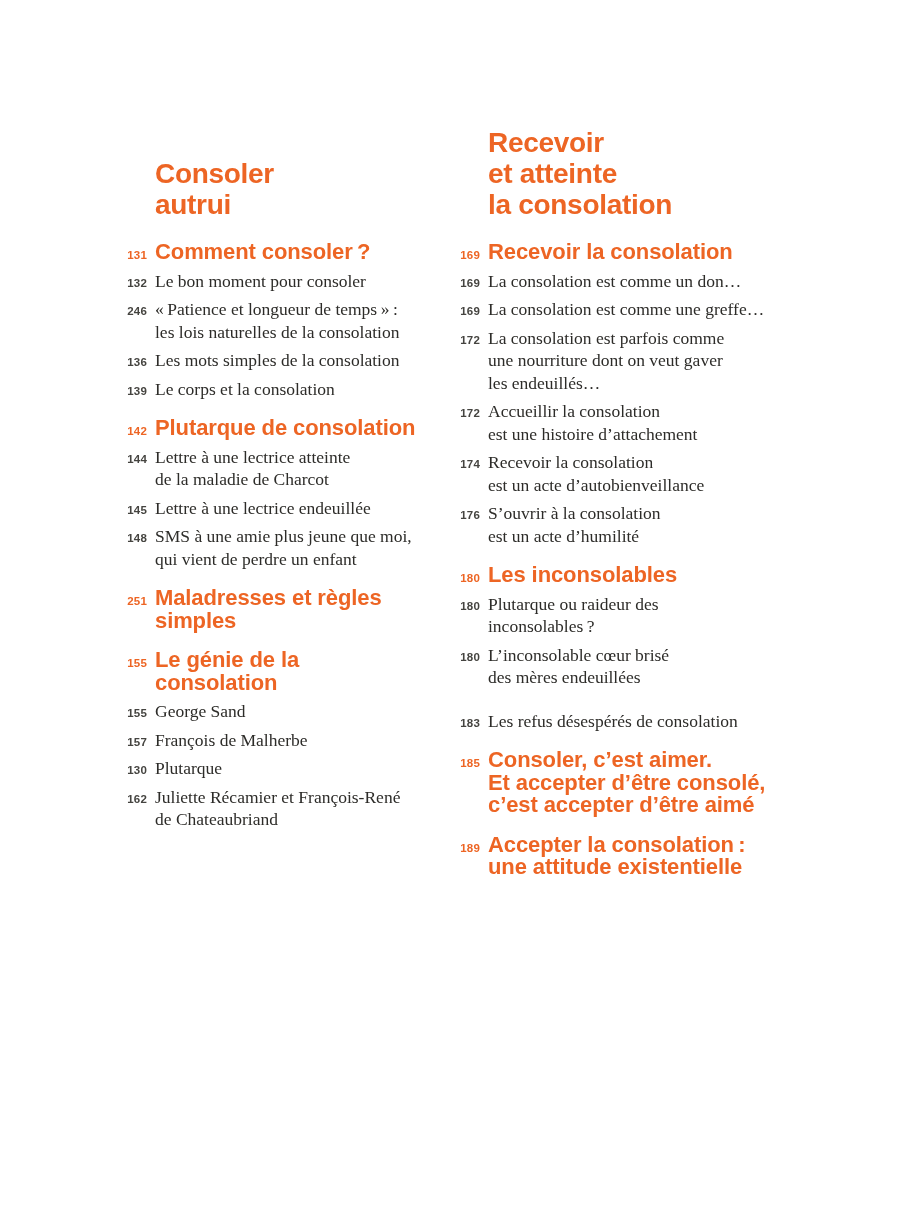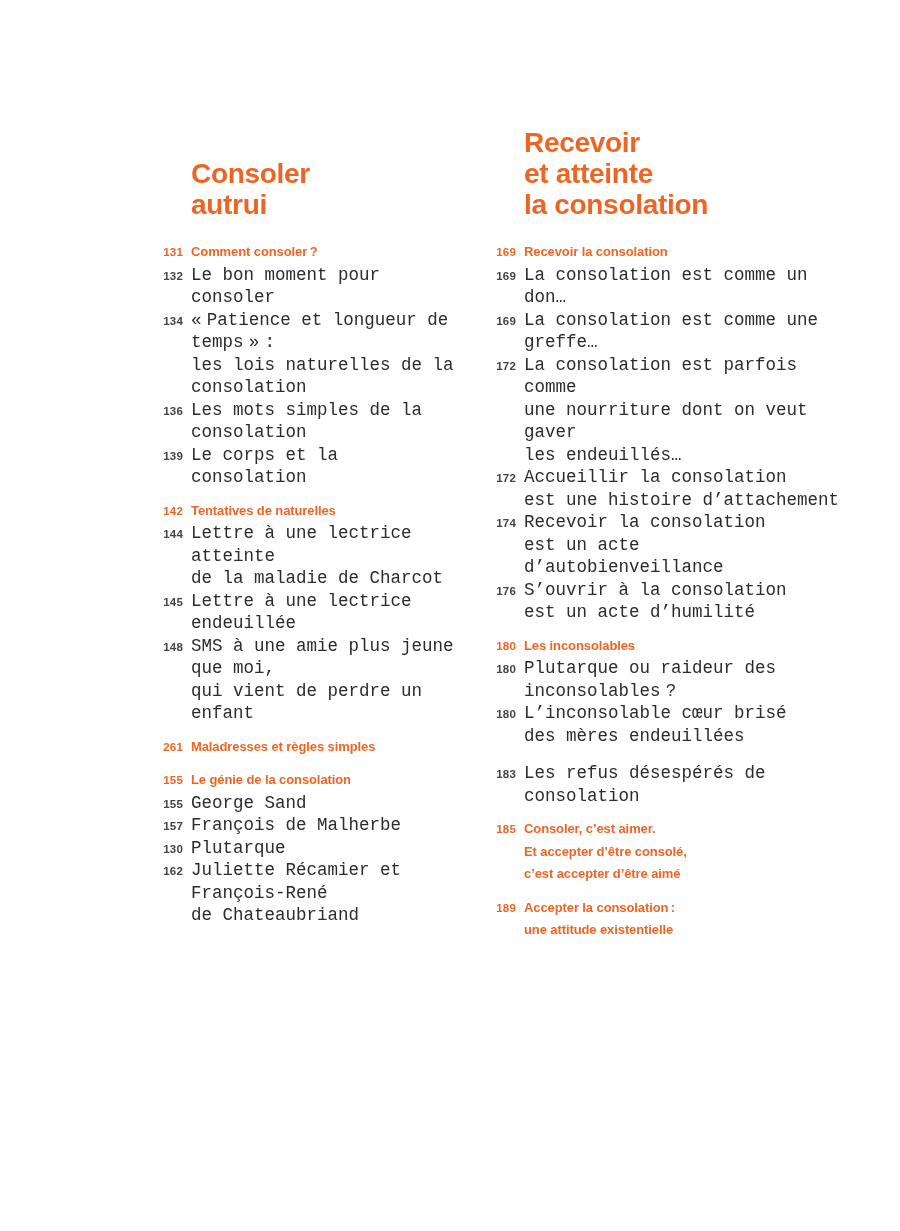--- a/index.html
+++ b/index.html
@@ -22,57 +22,57 @@
     width: 900px;
     height: 1231px;
     padding: 116px 0 0 123px;
   }
   .columns {
     display: flex;
     gap: 33px;
     align-items: flex-start;
   }
   .col { display: flex; flex-direction: column; }
-  .col-0 { width: 300px; margin-left: 36px; }
+  .col-0 { width: 300px; }
   .col-1 { width: 350px; }
   .col-title {
     display: flex;
     flex-direction: column;
     justify-content: flex-end;
     height: 104px;
     margin: 0 0 21px 32px;
     color: var(--accent);
     font-size: 28px;
     line-height: 31px;
     font-weight: bold;
     letter-spacing: -0.3px;
   }
-  .entries { display: flex; flex-direction: column; }
+  .entries { display: flex; flex-direction: column; gap: 6px; }
   .row {
     display: flex;
     align-items: baseline;
   }
   .pagenum {
     flex: 0 0 24px;
     text-align: right;
     margin-right: 8px;
     font-size: 11.5px;
     font-weight: bold;
     letter-spacing: 0.2px;
     color: var(--pagenum);
   }
   .row .txt { white-space: pre-line; }
   .row.entry .txt {
-    font-family: Liberation Mono, monospace;
+    font-family: Liberation Serif, serif;
     font-size: 17.5px;
     line-height: 22.5px;
     color: var(--text);
   }
   .row.heading .txt {
-    font-size: 13px;
+    font-size: 22px;
     font-weight: bold;
     line-height: 22.5px;
     letter-spacing: -0.1px;
     color: var(--accent);
   }
   .row.heading .pagenum { color: var(--accent); }
   .row.heading { margin-top: 11px; }
   .row.spaced { margin-top: 15px; }
   .entries .row:first-child { margin-top: 0; }
 </style>
@@ -89,52 +89,52 @@
       <div class="entries">
           <div class="row heading">
             <span class="pagenum">131</span>
             <span class="txt">Comment consoler ?</span>
           </div>
           <div class="row entry">
             <span class="pagenum">132</span>
             <span class="txt">Le bon moment pour consoler</span>
           </div>
           <div class="row entry">
-            <span class="pagenum">134</span>
+            <span class="pagenum">246</span>
             <span class="txt">« Patience et longueur de temps » :
 les lois naturelles de la consolation</span>
           </div>
           <div class="row entry">
             <span class="pagenum">136</span>
             <span class="txt">Les mots simples de la consolation</span>
           </div>
           <div class="row entry">
             <span class="pagenum">139</span>
             <span class="txt">Le corps et la consolation</span>
           </div>
           <div class="row heading">
             <span class="pagenum">142</span>
-            <span class="txt">Tentatives de naturelles</span>
+            <span class="txt">Plutarque de consolation</span>
           </div>
           <div class="row entry">
             <span class="pagenum">144</span>
             <span class="txt">Lettre à une lectrice atteinte
 de la maladie de Charcot</span>
           </div>
           <div class="row entry">
             <span class="pagenum">145</span>
             <span class="txt">Lettre à une lectrice endeuillée</span>
           </div>
           <div class="row entry">
             <span class="pagenum">148</span>
             <span class="txt">SMS à une amie plus jeune que moi,
 qui vient de perdre un enfant</span>
           </div>
           <div class="row heading">
-            <span class="pagenum">261</span>
+            <span class="pagenum">251</span>
             <span class="txt">Maladresses et règles simples</span>
           </div>
           <div class="row heading">
             <span class="pagenum">155</span>
             <span class="txt">Le génie de la consolation</span>
           </div>
           <div class="row entry">
             <span class="pagenum">155</span>
             <span class="txt">George Sand</span>
           </div>

